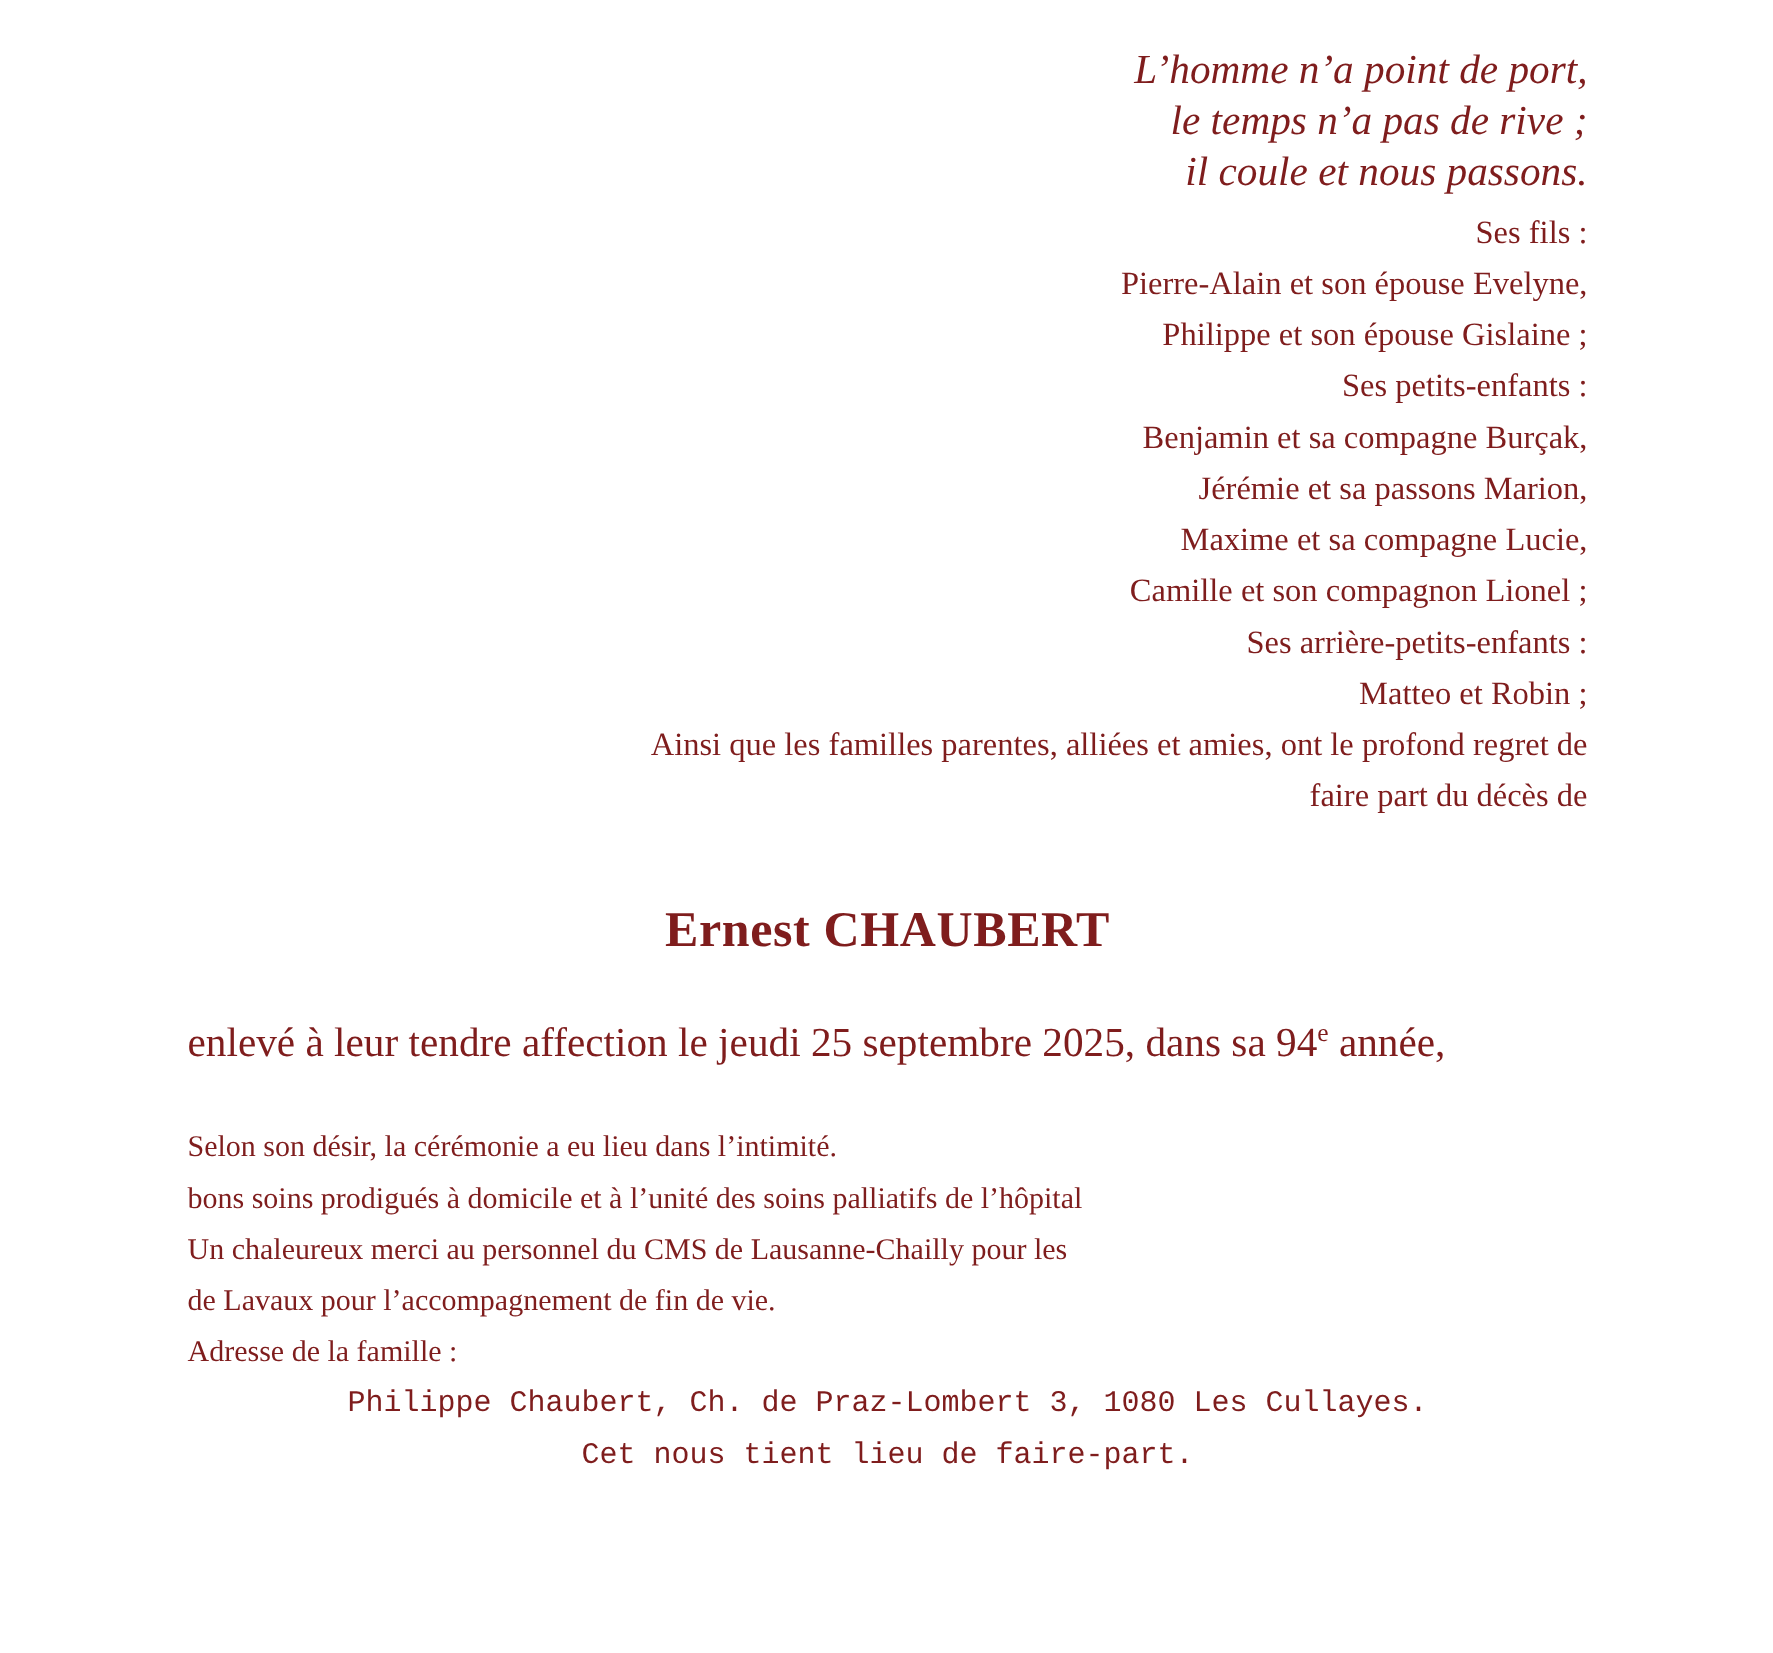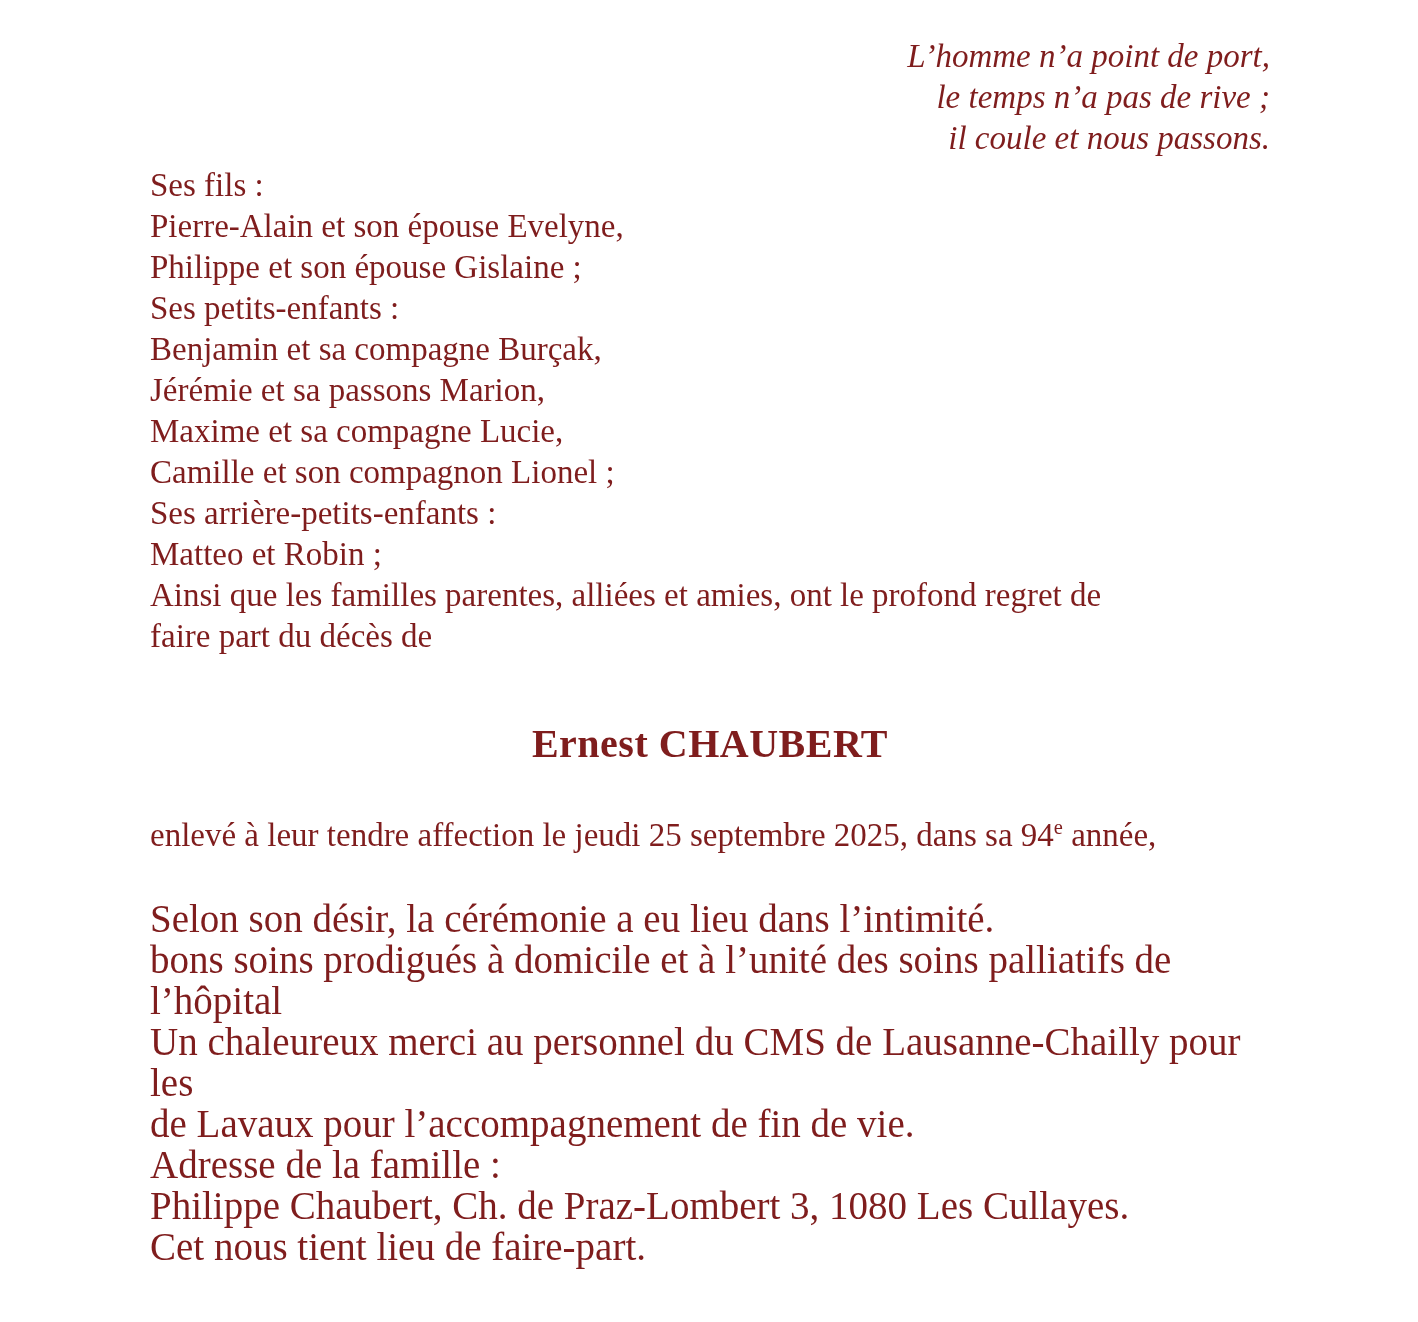--- a/index.html
+++ b/index.html
@@ -26,48 +26,49 @@
     line-height: 41px;
   }
   .quote-line {
     font-style: italic;
   }
   .quote-attribution {
     font-style: normal;
   }
   .family-block {
     margin-top: 6px;
-    font-size: 33px;
+    font-size: 26px;
     line-height: 41px;
-    text-align: left;
+    text-align: right;
   }
   .deceased-name {
     margin: 60px 0 0 0;
     text-align: center;
     font-size: 40px;
     line-height: 54px;
     font-weight: bold;
     letter-spacing: 0.5px;
   }
   .notice-block {
     margin-top: 44px;
     font-size: 33px;
     line-height: 41px;
   }
   .notice-block sup {
     font-size: 0.62em;
     line-height: 0;
   }
   .details-block {
     margin-top: 42px;
-    font-size: 39px;
+    font-size: 24px;
     line-height: 41px;
   }
   .centered-line {
-    text-align: left;
+    text-align: center;
+    font-family: Liberation Mono, monospace;
   }
 </style>
 </head>
 <body>
 
 <div class="page">
   <div class="content">
 
     <div class="quote-block">
       <div class="quote-line">L’homme n’a point de port,</div>

